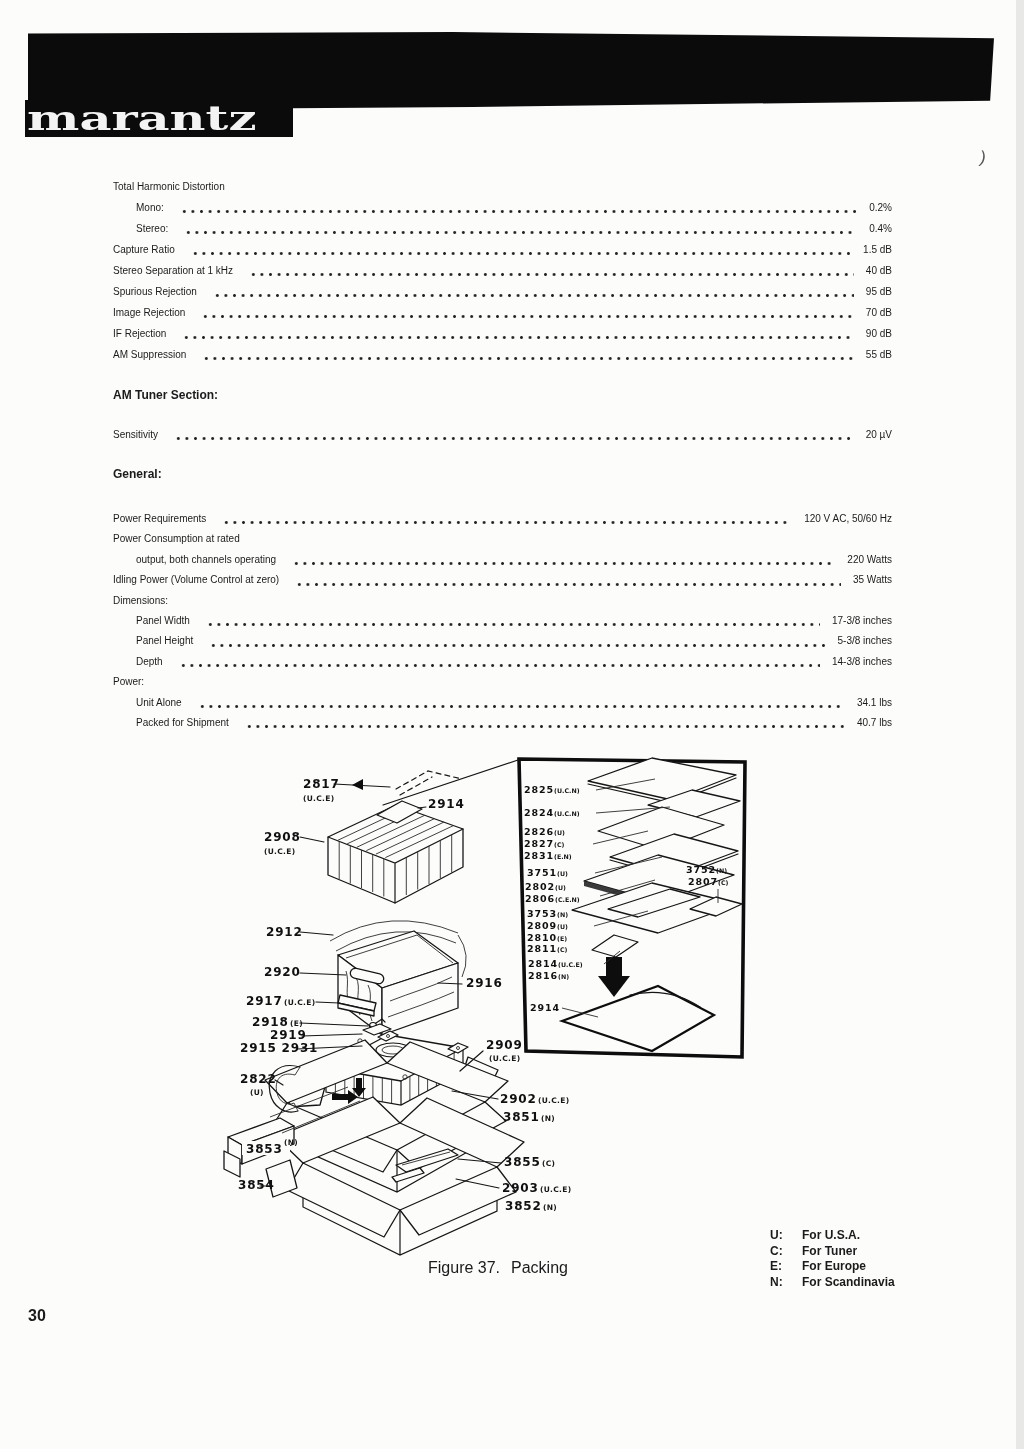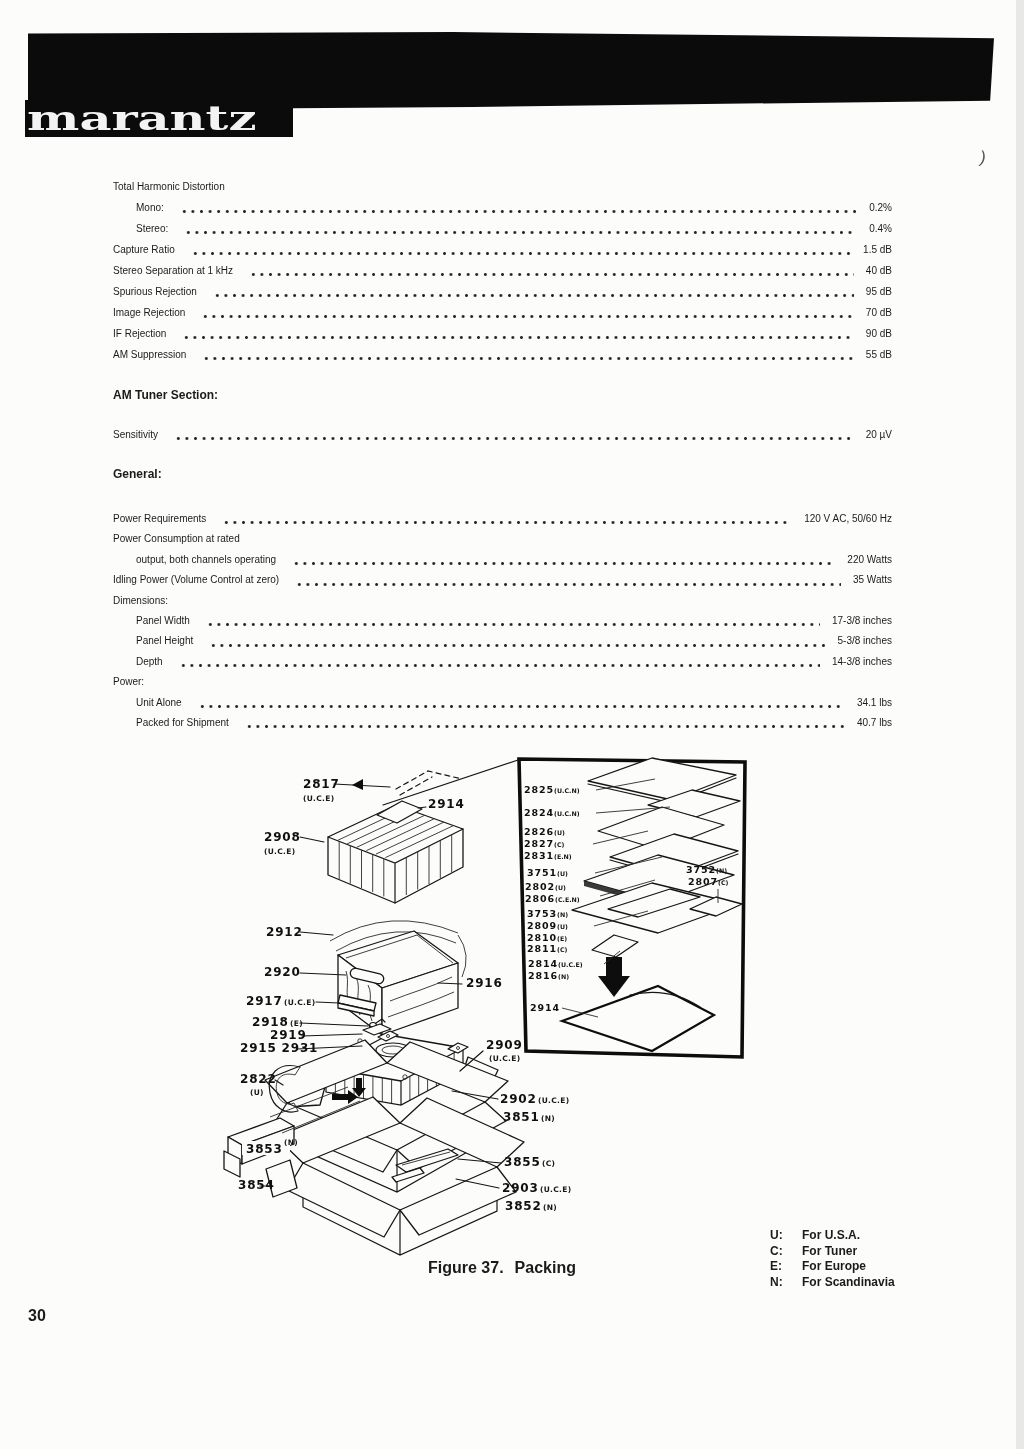--- a/index.html
+++ b/index.html
@@ -17,21 +17,21 @@
   .srow{display:flex;align-items:baseline;height:21px;line-height:21px;white-space:nowrap;}
   .g .srow{height:20.4px;line-height:20.4px;}
   .srow .lbl{white-space:pre;}
   .srow.ind .lbl{padding-left:23px;}
   .srow .dots{flex:1;align-self:stretch;margin:0 12px 0 14px;
       background-image:radial-gradient(circle,#242424 1.25px,transparent 1.55px);
       background-size:8.6px 3px;background-repeat:repeat-x;background-position:2px calc(100% - 5px);}
   .srow .val{white-space:pre;}
   .shead{position:absolute;left:113px;font-size:12px;font-weight:700;}
   
-  .figcap{position:absolute;left:428px;top:1259px;font-size:16px;font-weight:700;white-space:pre;}
+  .figcap{position:absolute;left:428px;top:1259px;font-size:16px;font-weight:400;white-space:pre;}
   .figcap .t2{margin-left:11px;}
   .legend{position:absolute;left:770px;top:1228px;font-size:12px;font-weight:700;}
   .legend .lrow{display:flex;line-height:15.5px;}
   .legend .k{width:22px;}
   .legend .tx{margin-left:10px;white-space:pre;}
   .pageno{position:absolute;left:28px;top:1307px;font-size:16px;font-weight:700;}
   
   svg{position:absolute;left:200px;top:745px;}
   svg *{vector-effect:none;}
   .ln{stroke:#161616;stroke-width:1.2;fill:none;stroke-linecap:round;}

